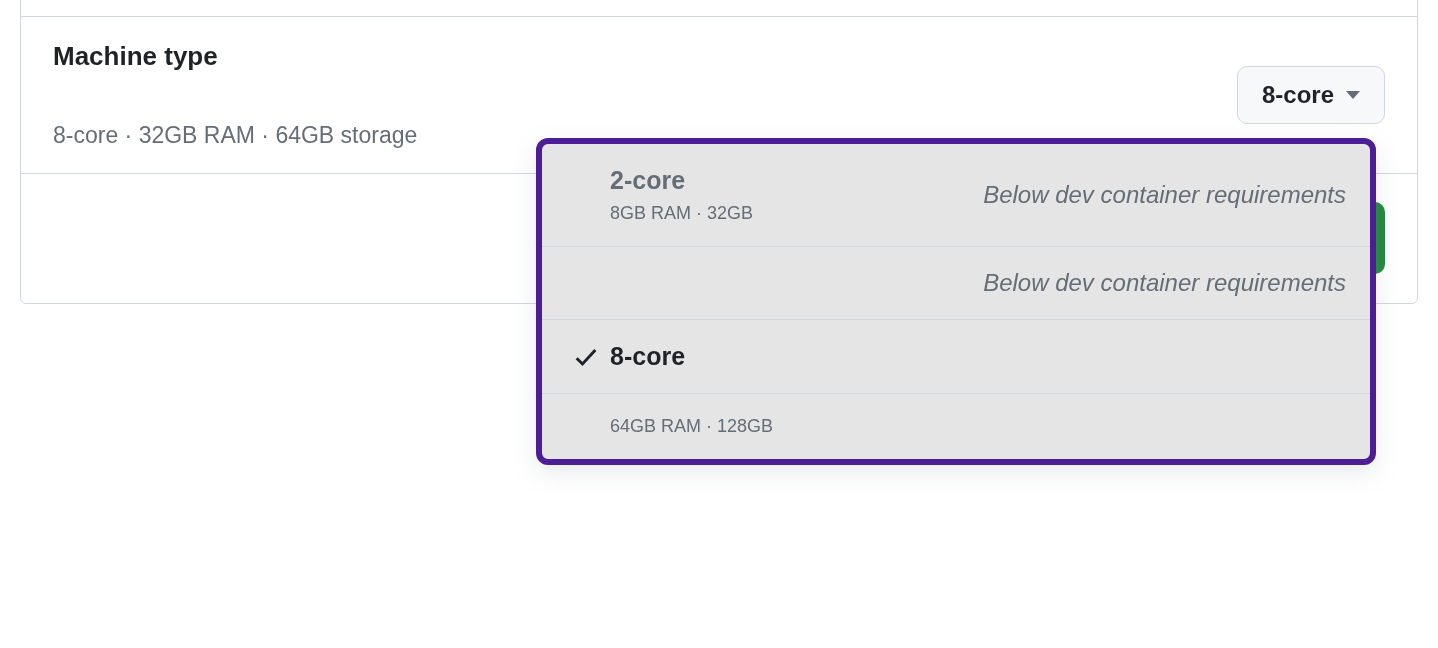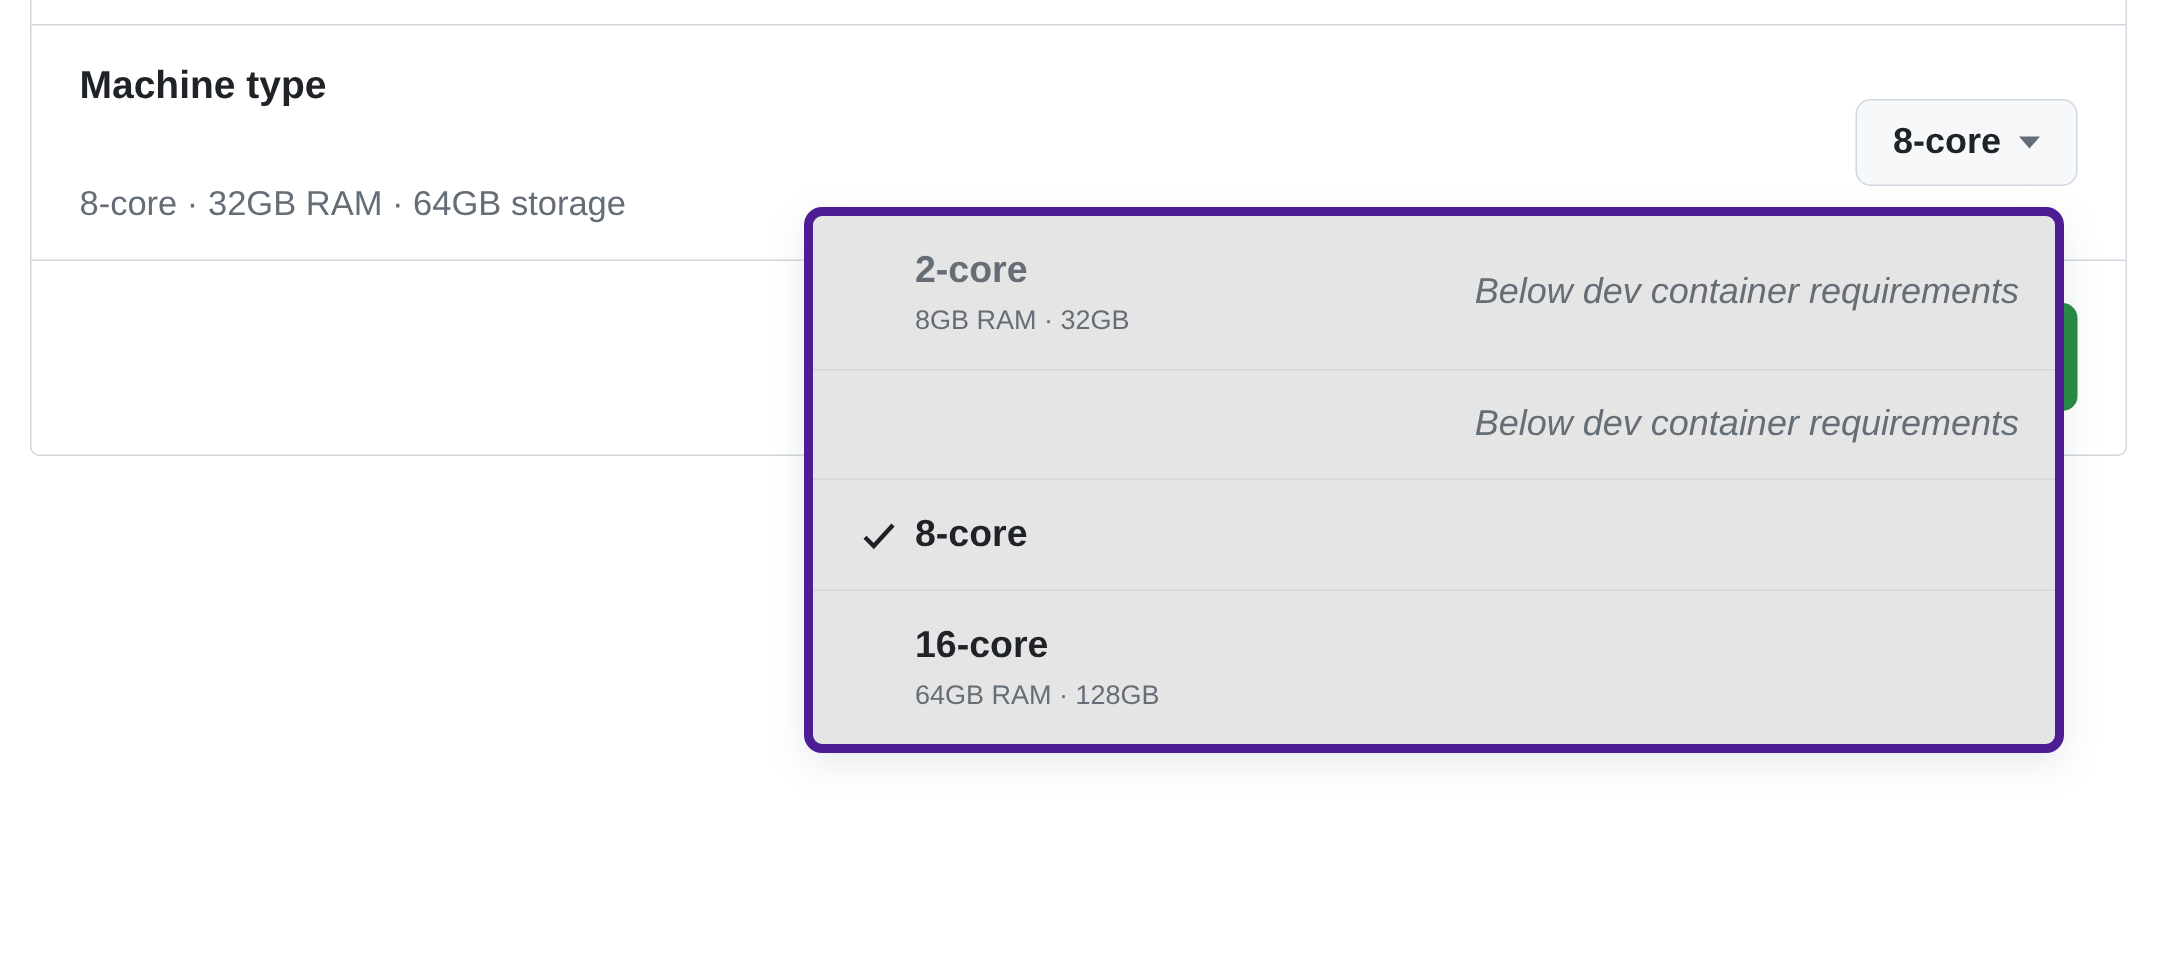--- a/index.html
+++ b/index.html
@@ -152,18 +152,17 @@
     </div>
     <div class="opt-main">
       <div class="opt-title enabled">8-core</div>
     </div>
     <div class="opt-note"></div>
   </div>
 
   <div class="option">
     <div class="check-col"></div>
     <div class="opt-main">
-      <div class="opt-title enabled">16-core</div>
       <div class="opt-sub">64GB RAM · 128GB</div>
     </div>
     <div class="opt-note"></div>
   </div>
 </div>
 
 </body></html>

